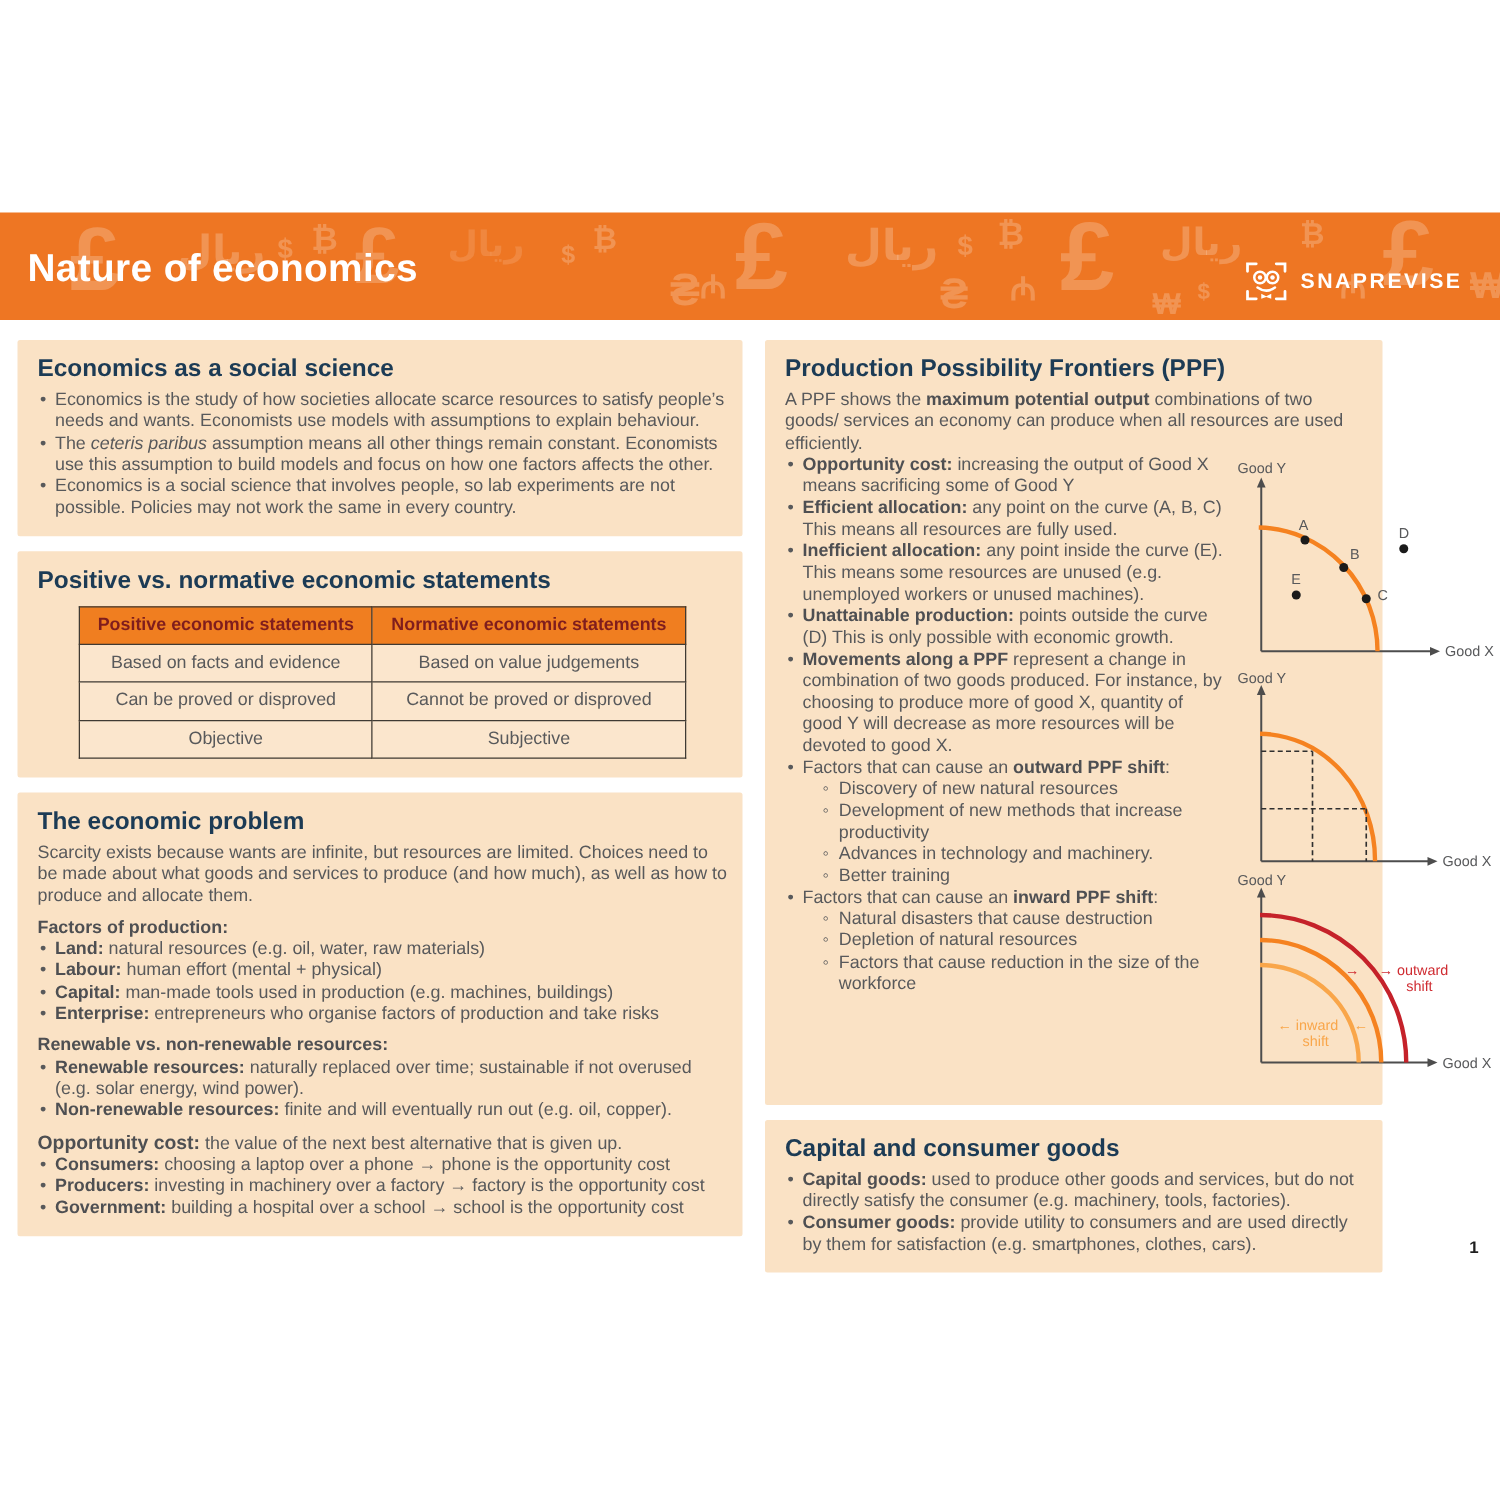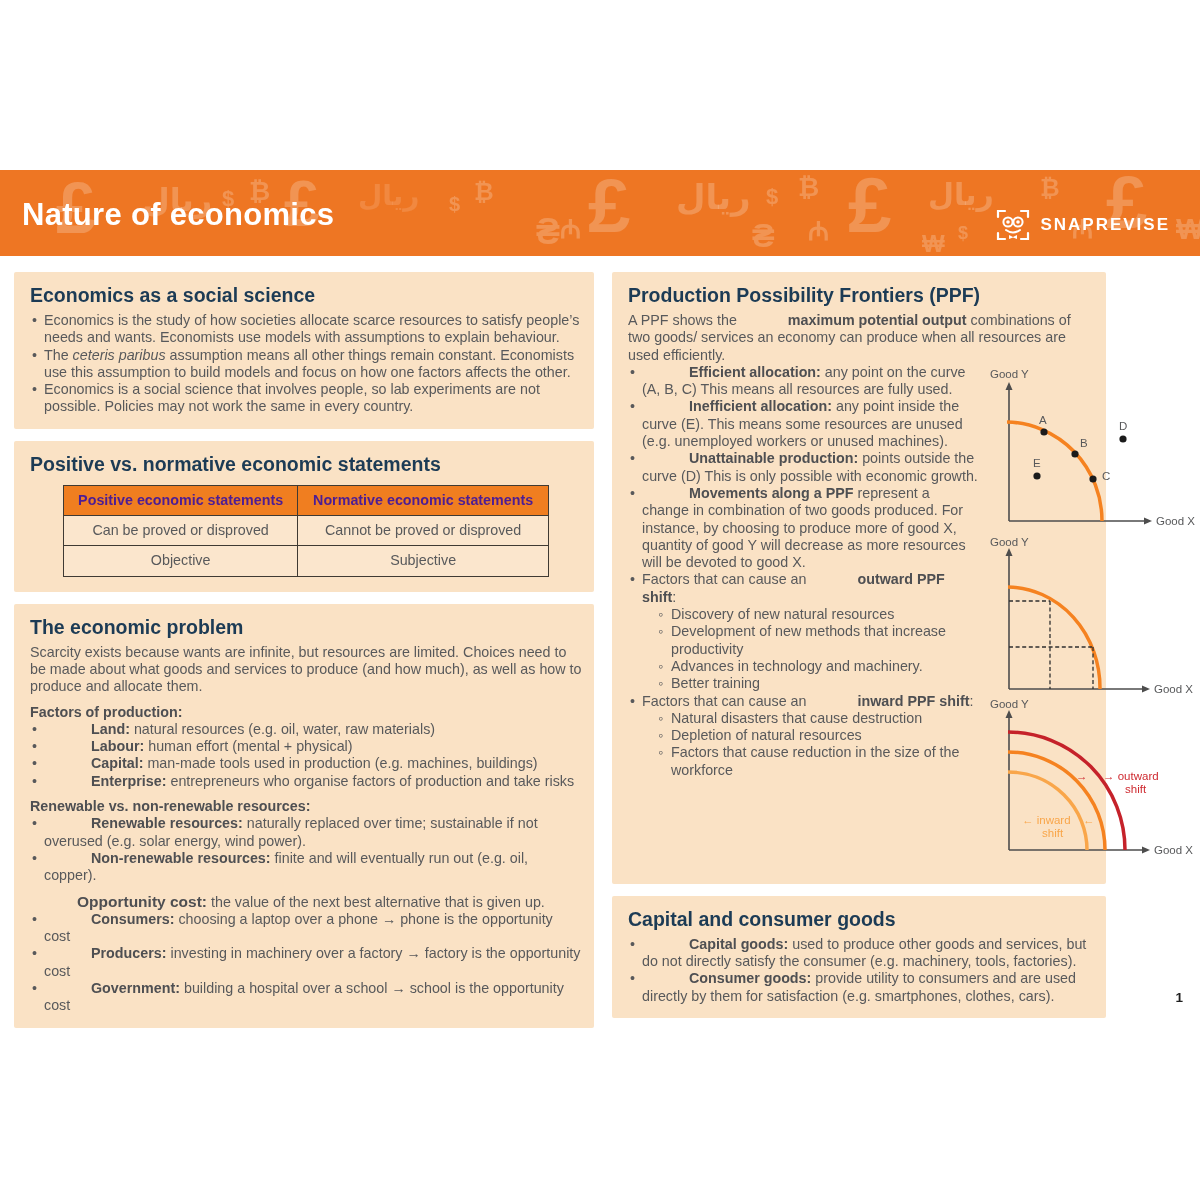--- a/index.html
+++ b/index.html
@@ -21,25 +21,25 @@
   .panel{background:#fae2c5;border-radius:2px;padding:11px 12px 13px 16px;margin-bottom:12px;}
   .panel h2{margin:0 0 5px 0;font-size:19.5px;line-height:24px;color:#1c3b55;font-weight:bold;}
   .subhead{font-weight:bold;color:#4e4f52;margin-top:8px;}
   p{margin:0;}
   ul{list-style:none;margin:0;padding:0;}
   ul.b > li{position:relative;padding-left:14px;}
   ul.b > li::before{content:"\2022";position:absolute;left:2px;color:#58595b;}
   ul.subs{padding-left:16px;}
   ul.subs > li{position:relative;padding-left:13px;}
   ul.subs > li::before{content:"\25E6";position:absolute;left:0;color:#58595b;}
-  strong{color:#4e4f52;margin-left:47px;}
+  strong{color:#4e4f52;}
   .em{font-style:italic;}
   
   table.pn{border-collapse:collapse;width:486px;margin:9px auto 2px auto;}
-  table.pn th{background:#f07e20;color:#4c1d95;font-size:14.3px;font-weight:bold;padding:6px 4px;border:1.5px solid #3f3a33;text-align:center;}
+  table.pn th{background:#f07e20;color:#7f1d1d;font-size:14.3px;font-weight:bold;padding:6px 4px;border:1.5px solid #3f3a33;text-align:center;}
   table.pn td{background:#fbe6cd;color:#58595b;font-size:14.3px;padding:6px 4px;border:1.5px solid #3f3a33;text-align:center;}
   
   .ppf-flex{display:flex;gap:4px;}
   .ppf-text{width:352px;flex:0 0 352px;}
   .ppf-diagrams{flex:1;display:flex;flex-direction:column;align-items:flex-start;padding-top:2px;}
   svg text{fill:#58595b;font-family:"Liberation Sans","DejaVu Sans",sans-serif;font-size:11.5px;}
   .axis{stroke:#4d4d4d;stroke-width:1.6;fill:none;}
   .arrowhead{fill:#4d4d4d;stroke:none;}
   .curve{stroke:#f58220;stroke-width:3.5;fill:none;}
   .curve-red{stroke:#c5222a;stroke-width:3.5;fill:none;}
@@ -116,20 +116,24 @@
     <h2>Positive vs. normative economic statements</h2>
     <table class="pn">
       <thead>
         <tr>
           <th>Positive economic statements</th>
           <th>Normative economic statements</th>
         </tr>
       </thead>
       <tbody>
         <tr>
+          <td>Based on facts and evidence</td>
+          <td>Based on value judgements</td>
+        </tr>
+        <tr>
           <td>Can be proved or disproved</td>
           <td>Cannot be proved or disproved</td>
         </tr>
         <tr>
           <td>Objective</td>
           <td>Subjective</td>
         </tr>
       </tbody>
     </table>
   </div>
@@ -163,20 +167,21 @@
 
 <div class="col col-right">
 
   <div class="panel">
     <h2>Production Possibility Frontiers (PPF)</h2>
     <p><span>A PPF shows the </span><strong>maximum potential output</strong><span> combinations of two goods/ services an economy can produce when all resources are used efficiently.</span></p>
 
     <div class="ppf-flex">
       <div class="ppf-text">
         <ul class="b">
+          <li><span></span><strong>Opportunity cost:</strong><span> increasing the output of Good X means sacrificing some of Good Y</span></li>
           <li><span></span><strong>Efficient allocation:</strong><span> any point on the curve (A, B, C) This means all resources are fully used.</span></li>
           <li><span></span><strong>Inefficient allocation:</strong><span> any point inside the curve (E). This means some resources are unused (e.g. unemployed workers or unused machines).</span></li>
           <li><span></span><strong>Unattainable production:</strong><span> points outside the curve (D) This is only possible with economic growth.</span></li>
           <li><span></span><strong>Movements along a PPF</strong><span> represent a change in combination of two goods produced. For instance, by choosing to produce more of good X, quantity of good Y will decrease as more resources will be devoted to good X.</span></li>
           <li><span>Factors that can cause an </span><strong>outward PPF shift</strong><span>:</span>
             <ul class="subs">
               <li>Discovery of new natural resources</li>
               <li>Development of new methods that increase productivity</li>
               <li>Advances in technology and machinery.</li>
               <li>Better training</li>

